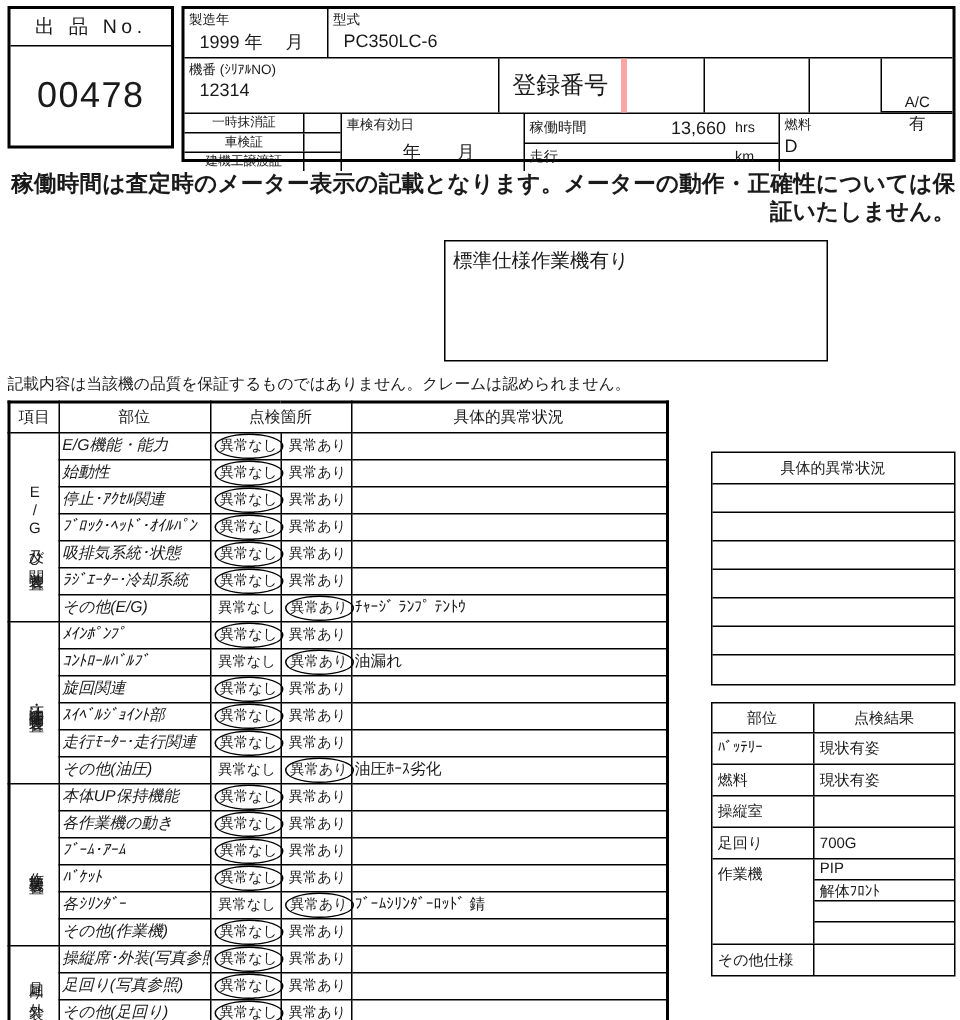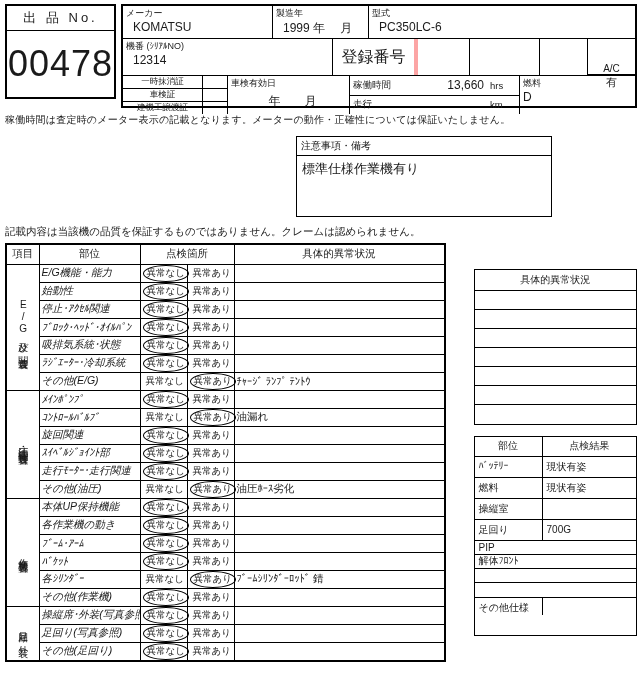--- a/index.html
+++ b/index.html
@@ -4,21 +4,21 @@
 <style>
   * { margin:0; padding:0; box-sizing:border-box; }
   html,body { width:640px; height:680px; background:#fff; color:#1a1a1a;
     font-family:"Liberation Sans","DejaVu Sans",sans-serif; }
   .page { width:640px; height:680px; padding:4px 3px 0 5px; overflow:hidden; background:#fff; }
 
   
   .top-row { display:flex; gap:5px; }
   .listing-box { width:111px; height:95px; border:2px solid #000; display:flex; flex-direction:column; }
   .listing-label { border-bottom:1.5px solid #000; text-align:center; font-size:13px; padding:3px 0; letter-spacing:3px; }
-  .listing-number { flex:1; display:flex; align-items:center; justify-content:center; font-size:36px; letter-spacing:1px; }
+  .listing-number { flex:1; display:flex; align-items:center; justify-content:center; font-size:24px; letter-spacing:1px; }
 
   .ht { border:2px solid #000; flex:1; display:flex; flex-direction:column; height:104px; font-size:10px; }
   .ht .lbl { font-size:9px; padding:1px 2px 0 3px; white-space:pre; }
   .ht .val { font-size:12px; padding:0 2px 1px 10px; white-space:pre; }
   .ht-r1 { display:flex; height:33px; border-bottom:1px solid #000; }
   .c-maker { width:150px; border-right:1px solid #000; }
   .c-year  { width:96px;  border-right:1px solid #000; }
   .c-model { flex:1; }
   .ht-r2 { display:flex; height:37px; border-bottom:1px solid #000; }
   .c-serial { width:210px; border-right:1px solid #000; }
@@ -39,21 +39,21 @@
   .c-shaken .val { text-align:center; margin-top:3px; }
   .c-hours { width:170px; border-right:1px solid #000; display:flex; flex-direction:column; }
   .hsub { flex:1; display:flex; align-items:center; border-bottom:1px solid #000; padding:0 3px; }
   .hsub:last-child { border-bottom:none; }
   .hsub .hlbl { font-size:9.5px; }
   .hsub .hval { margin-left:auto; font-size:12px; }
   .hsub .hunit { width:26px; text-align:left; font-size:9.5px; margin-left:6px; }
   .c-fuel { flex:1; }
   .c-fuel .val { padding-left:3px; }
 
-  .meter-note { font-size:10px; text-align:left; margin-top:5px; letter-spacing:0.2px; }
+  .meter-note { font-size:15px; text-align:right; margin-top:5px; letter-spacing:0.2px;font-weight:bold; }
 
   .remarks-box { margin:9px 0 0 291px; width:256px; height:81px; border:1.5px solid #000; display:flex; flex-direction:column; }
   .remarks-label { border-bottom:1px solid #000; font-size:10px; padding:2px 4px; }
   .remarks-value { font-size:13px; padding:4px 5px; }
 
   .disclaimer { font-size:10.5px; margin-top:8px; }
 
   
   .main-row { display:flex; margin-top:4px; align-items:center;gap:14px; }
   table.insp { border-collapse:collapse; width:450px; table-layout:fixed; }
@@ -76,21 +76,21 @@
   .detail-box .dhead { font-size:10px; text-align:center; border-bottom:1px solid #000; padding:3px 0; }
   .detail-box .drow { height:19px; border-bottom:1px solid #000; }
   .detail-box .drow:last-child { border-bottom:none; }
 
   .result-box { border:1.5px solid #000; margin-top:11px; font-size:10px; }
   .rhead { display:flex; border-bottom:1px solid #000; height:20px; }
   .rhead div { display:flex; align-items:center; justify-content:center; }
   .rhead .h-part { width:68px; border-right:1px solid #000; }
   .rhead .h-res { flex:1; }
   .rgroup { display:flex; border-bottom:1px solid #000; }
-  .rgroup:last-child { border-bottom:none;flex-direction:column; }
+  .rgroup:last-child { border-bottom:none; }
   .rgroup .rpart { width:68px; border-right:1px solid #000; padding:3px 0 0 4px; font-size:10px; }
   .rgroup .rvals { flex:1; display:flex; flex-direction:column; }
   .rgroup .rval { border-bottom:1px solid #000; padding:0 0 0 4px; display:flex; align-items:center; font-size:10px; }
   .rgroup .rval:last-child { border-bottom:none; }
   .rv-20 { height:20px; } .rv-14 { height:14px; }
 
   .footer { margin-top:17px; padding-left:46px; display:flex; align-items:baseline; }
   .stamp-label { font-size:10px; }
   .stamp-value { font-size:12.5px; margin-left:44px; letter-spacing:0.5px; }
 </style>
@@ -100,24 +100,20 @@
 <div class="page">
 
   <div class="top-row">
     <div class="listing-box">
       <div class="listing-label">出 品 No.</div>
       <div class="listing-number">00478</div>
     </div>
 
     <div class="ht">
       <div class="ht-r1">
-        <div class="c-maker">
-          <div class="lbl">メーカー</div>
-          <div class="val">KOMATSU</div>
-        </div>
         <div class="c-year">
           <div class="lbl">製造年</div>
           <div class="val">1999 年　 月</div>
         </div>
         <div class="c-model">
           <div class="lbl">型式</div>
           <div class="val">PC350LC-6</div>
         </div>
       </div>
       <div class="ht-r2">
@@ -168,21 +164,20 @@
           <div class="lbl">燃料</div>
           <div class="val">D</div>
         </div>
       </div>
     </div>
   </div>
 
   <div class="meter-note">稼働時間は査定時のメーター表示の記載となります。メーターの動作・正確性については保証いたしません。</div>
 
   <div class="remarks-box">
-    <div class="remarks-label">注意事項・備考</div>
     <div class="remarks-value">標準仕様作業機有り</div>
   </div>
 
   <div class="disclaimer">記載内容は当該機の品質を保証するものではありません。クレームは認められません。</div>
 
   <div class="main-row">
     <table class="insp">
       <colgroup>
         <col style="width:33px">
           <col class="c-part">
@@ -376,20 +371,21 @@
                 <div class="rval rv-20"></div>
               </div>
             </div>
             <div class="rgroup">
               <div class="rpart">足回り</div>
               <div class="rvals">
                 <div class="rval rv-20">700G</div>
               </div>
             </div>
             <div class="rgroup">
+              <div class="rpart">作業機</div>
               <div class="rvals">
                 <div class="rval rv-14">PIP</div>
                 <div class="rval rv-14">解体ﾌﾛﾝﾄ</div>
                 <div class="rval rv-14"></div>
                 <div class="rval rv-14"></div>
               </div>
             </div>
             <div class="rgroup">
               <div class="rpart">その他仕様</div>
               <div class="rvals">

